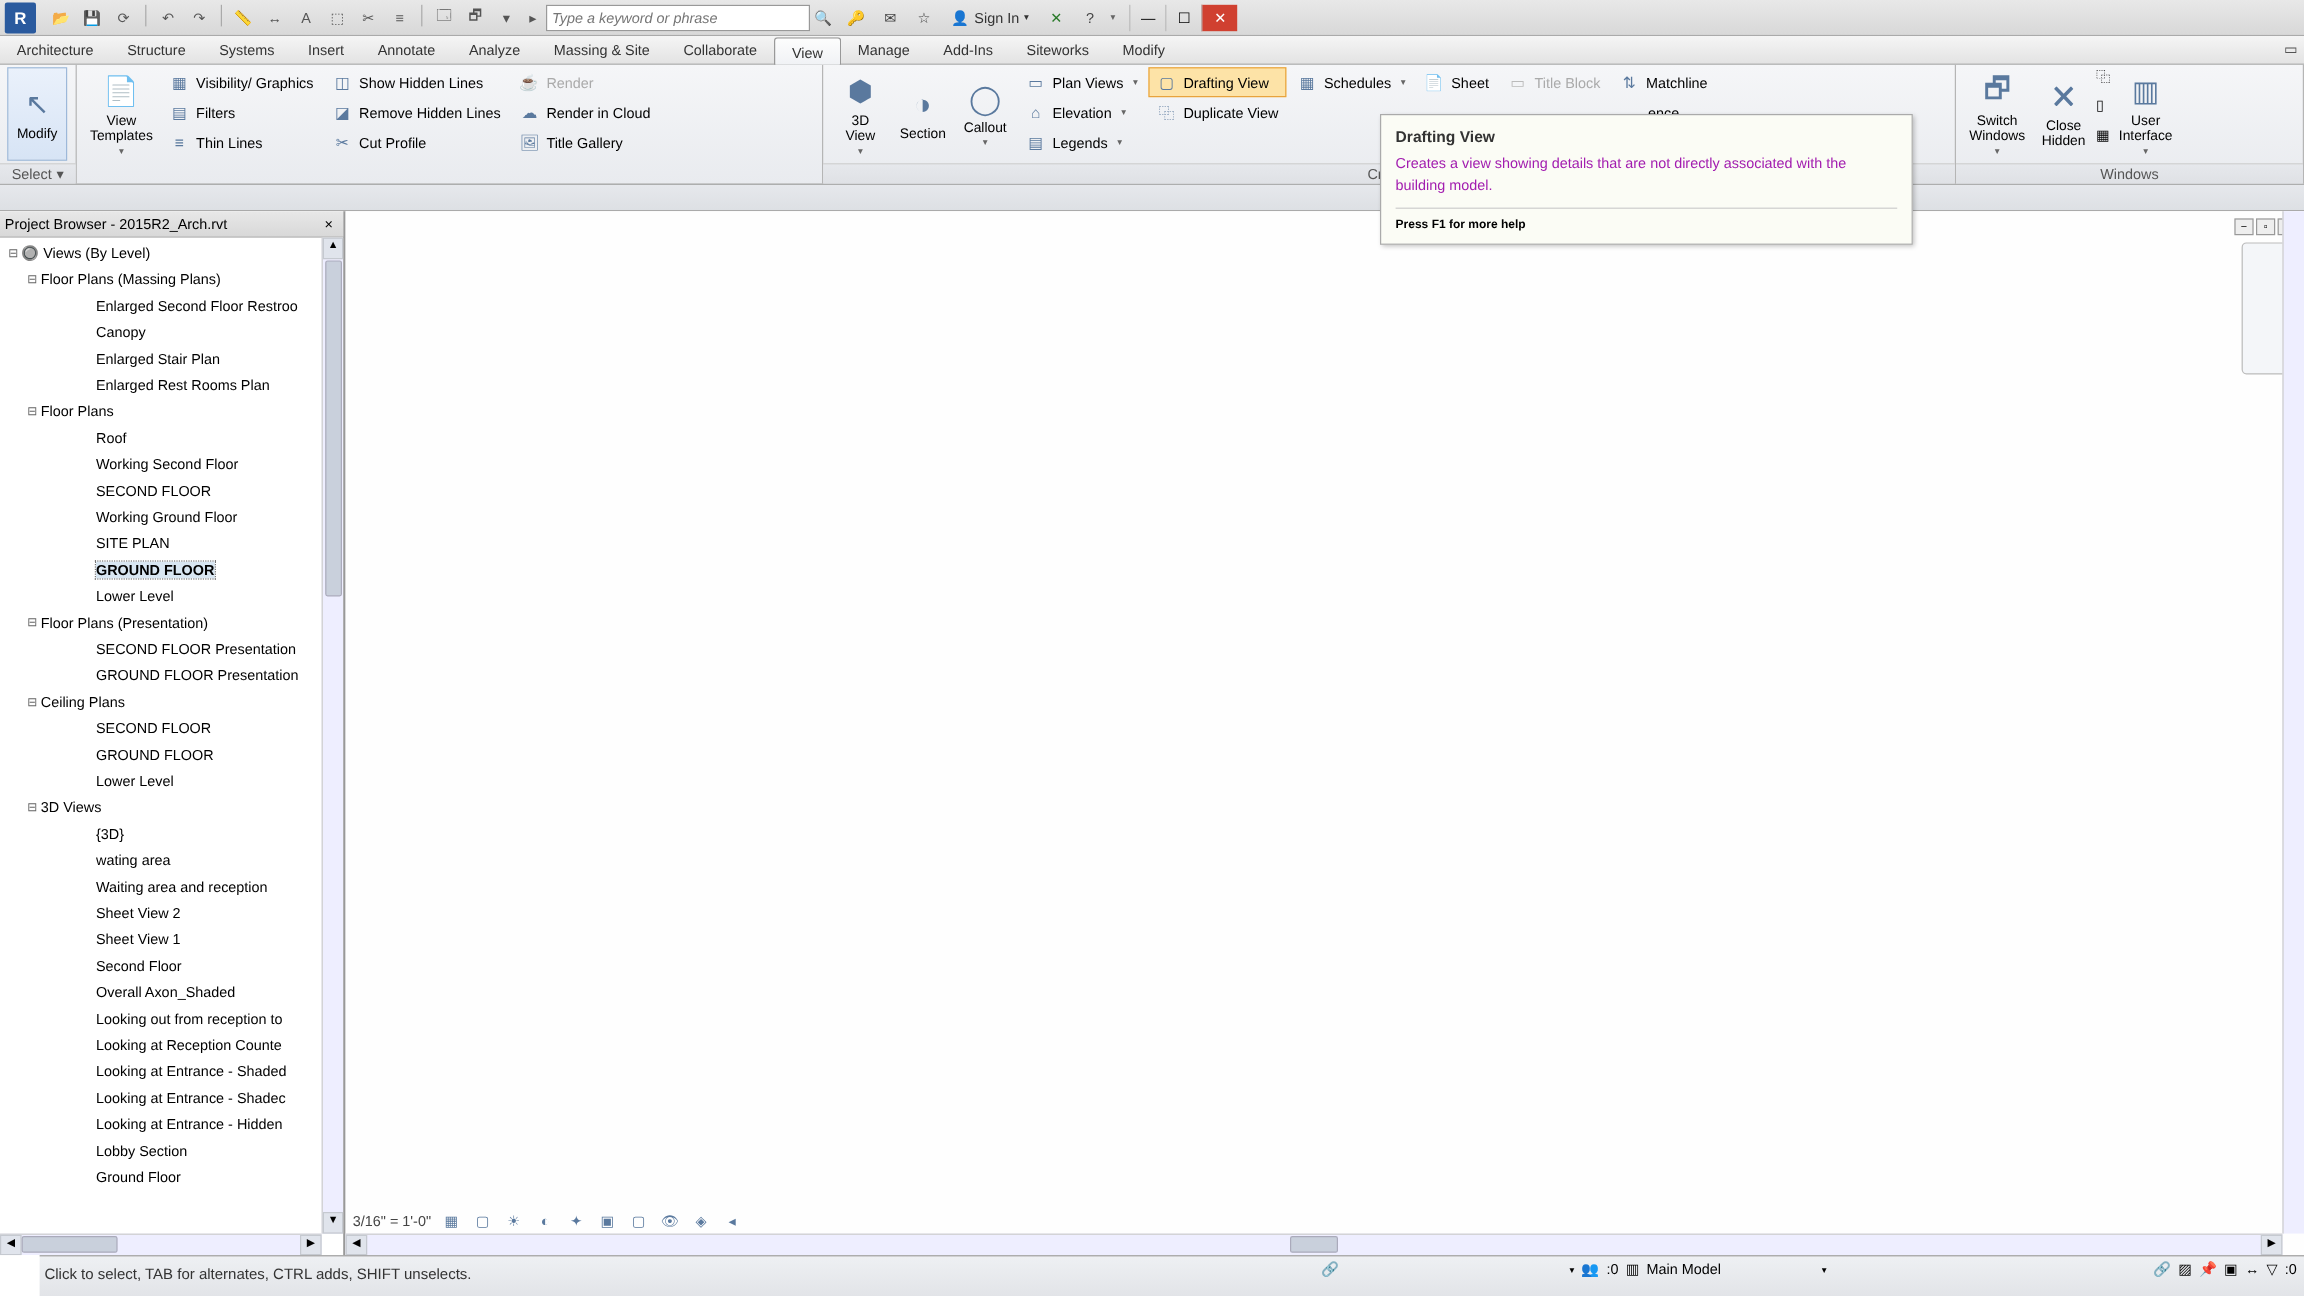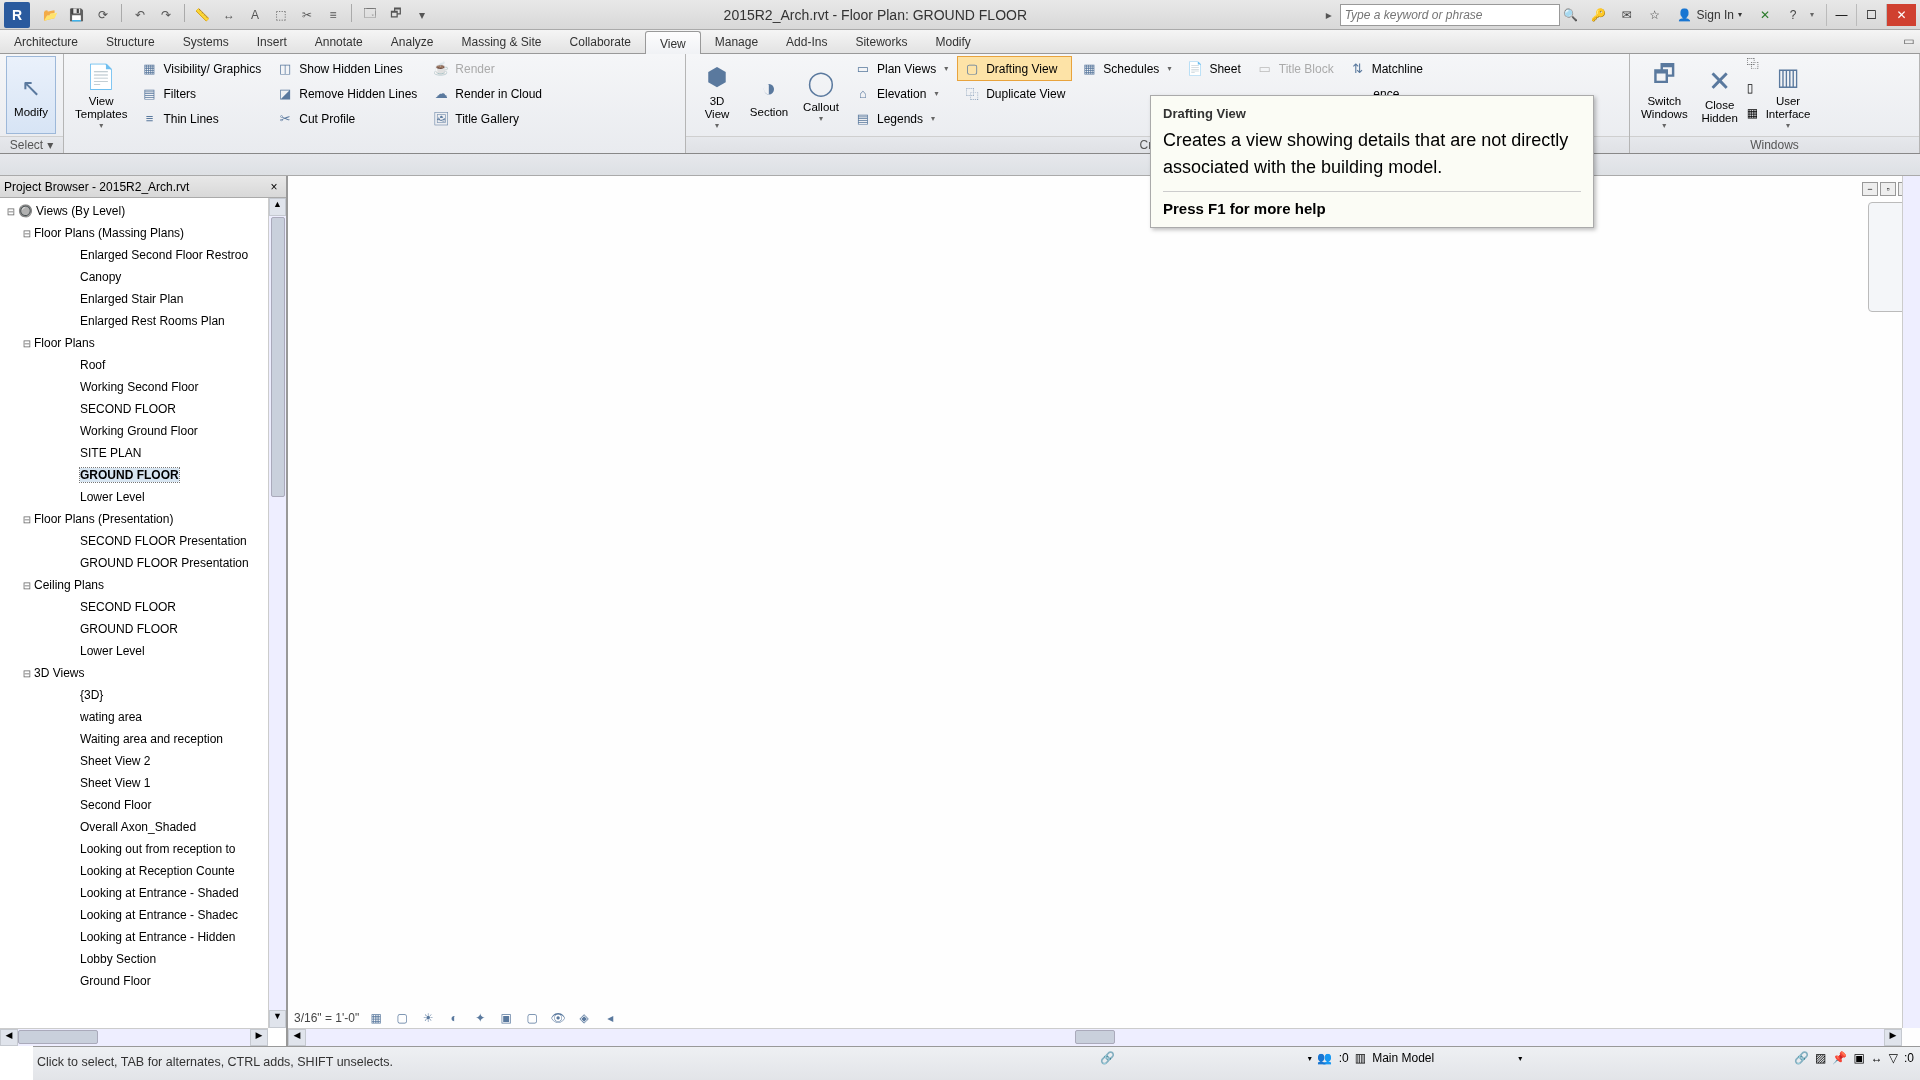--- a/index.html
+++ b/index.html
@@ -83,23 +83,23 @@
 .view-hscroll .arr{width:18px;text-align:center;font-size:9px;background:#e0e4ec;border:1px solid #c5c9d0;}
 .view-vscroll{position:absolute;right:0;top:0;bottom:18px;width:18px;background:#eef;border-left:1px solid #ccc;}
 .view-hscroll .thumb{height:14px;margin:1px;background:#c9d0dc;border:1px solid #aab;width:40px;border-radius:2px;}
 .view-hscroll .track{flex:1;}
 .view-controls{position:absolute;left:6px;bottom:20px;display:flex;align-items:center;gap:8px;font-size:12px;color:#444;}
 .view-controls .vc-icon{width:18px;height:16px;display:inline-flex;align-items:center;justify-content:center;color:#5a799e;}
 
 
 .tooltip{position:absolute;left:1150px;top:95px;width:444px;background:#fbfcf5;border:1px solid #aaa;box-shadow:2px 2px 4px rgba(0,0,0,0.25);padding:10px 12px;z-index:50;}
 .tooltip .tt-title{font-weight:bold;font-size:13px;margin-bottom:6px;color:#333;}
-.tooltip .tt-body{font-size:18px;color:#000000;line-height:1.5;margin-bottom:10px;}
+.tooltip .tt-body{font-size:12px;color:#a21caf;line-height:1.5;margin-bottom:10px;}
 .tooltip hr{border:none;border-top:1px solid #ccc;margin:8px 0;}
-.tooltip .tt-help{font-weight:bold;font-size:15px;}
+.tooltip .tt-help{font-weight:bold;font-size:10px;}
 
 </style>
 </head>
 <body>
 
 <div class="titlebar">
   <div class="app-icon">R</div>
   <div class="qat">
     <span class="qat-btn">📂</span>
     <span class="qat-btn">💾</span>
@@ -112,21 +112,20 @@
     <span class="qat-btn">↔</span>
     <span class="qat-btn">A</span>
     <span class="qat-btn">⬚</span>
     <span class="qat-btn">✂</span>
     <span class="qat-btn">≡</span>
     <span class="qat-sep"></span>
     <span class="qat-btn">🗔</span>
     <span class="qat-btn">🗗</span>
     <span class="qat-btn">▾</span>
   </div>
-  <div class="doc-title">2015R2_Arch.rvt - Floor Plan: GROUND FLOOR</div>
   <span class="qat-btn">▸</span>
   <input class="search-box" placeholder="Type a keyword or phrase" style="">
   <div class="title-right">
     <span class="tb-btn">🔍</span>
     <span class="tb-btn">🔑</span>
     <span class="tb-btn">✉</span>
     <span class="tb-btn">☆</span>
     <div class="signin">
       <span>👤</span>
       <span>Sign In</span>

